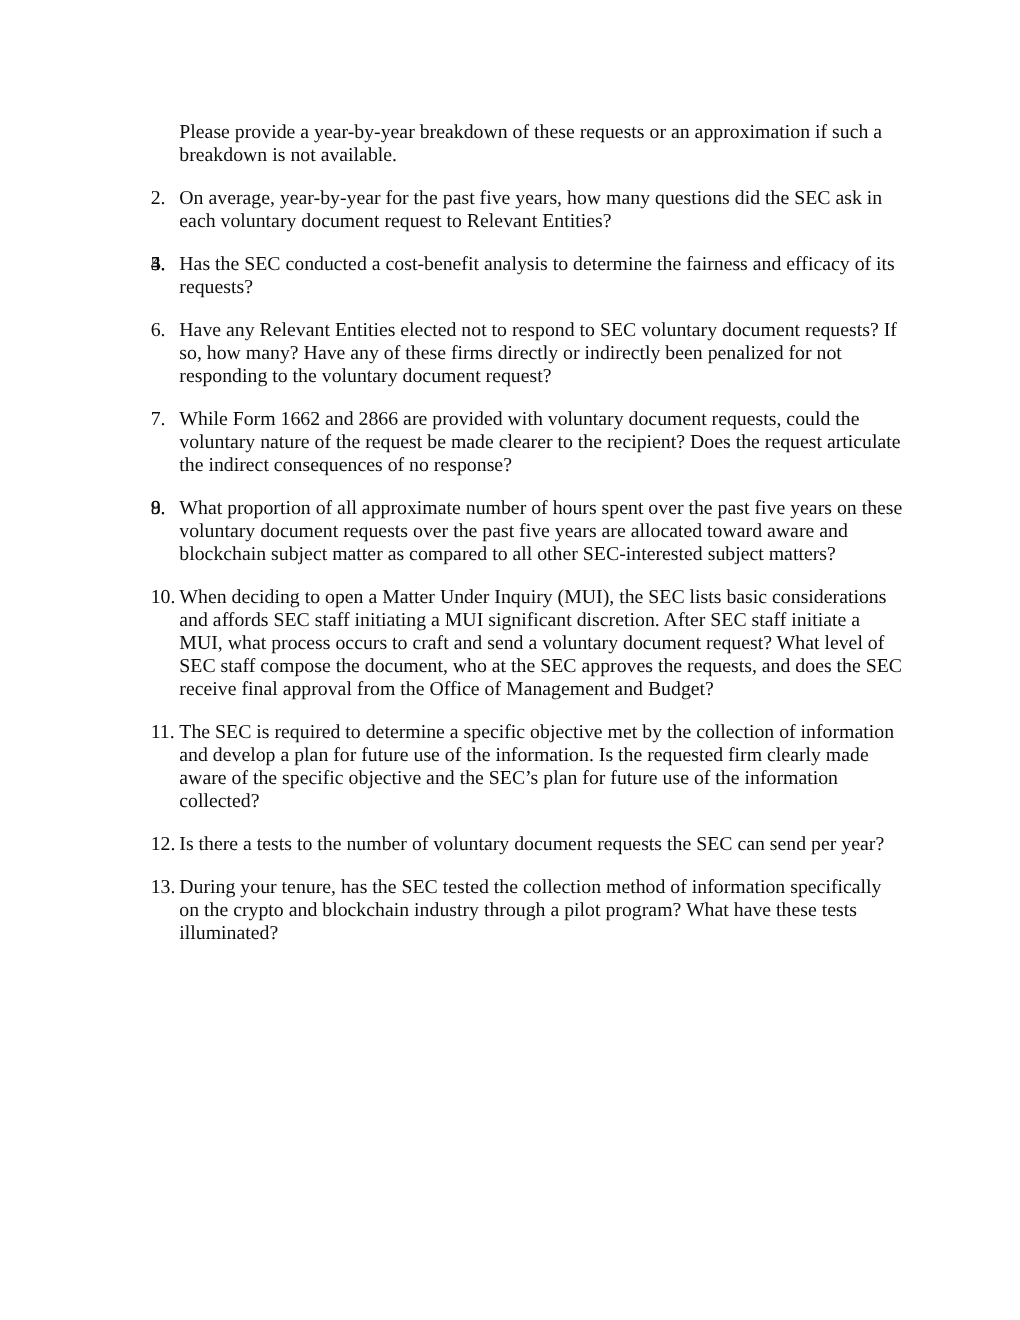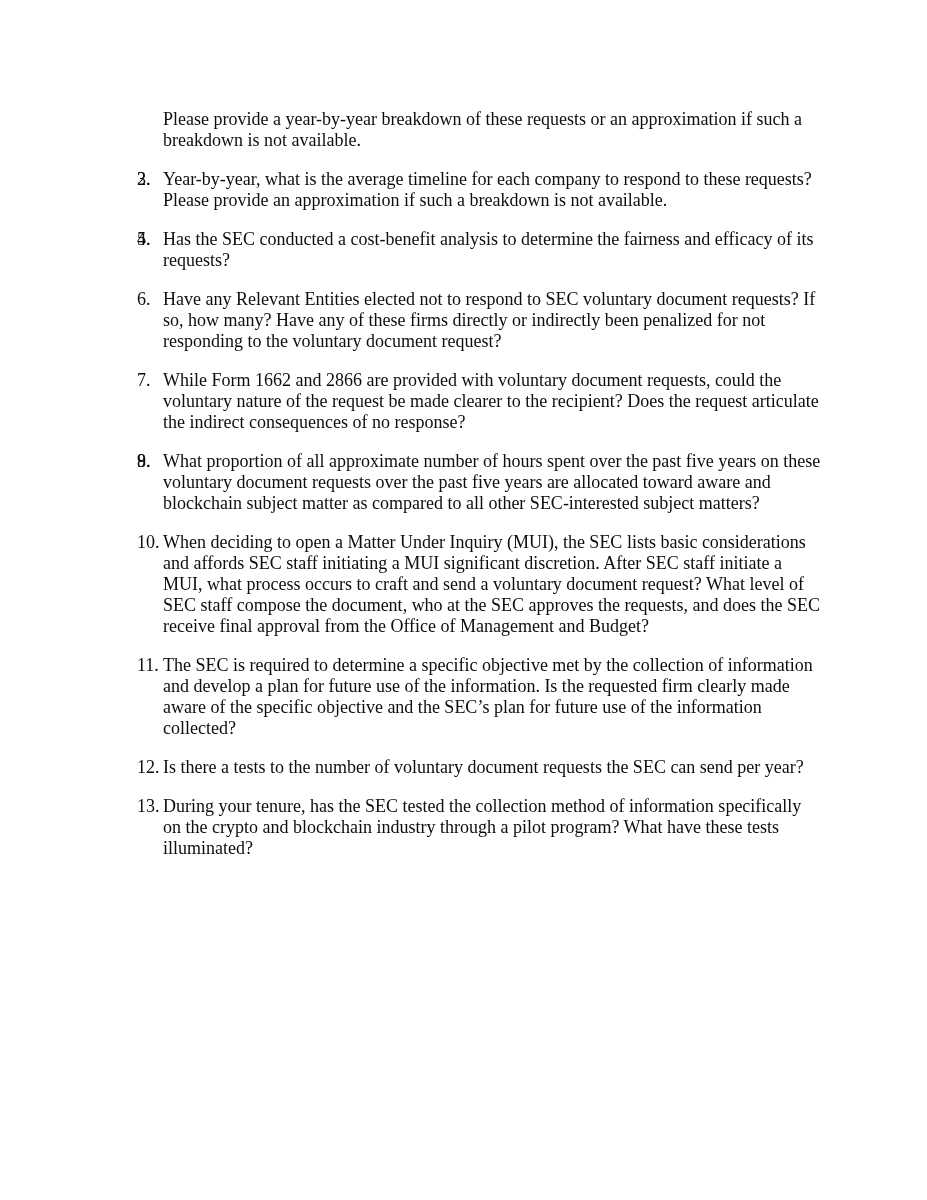--- a/index.html
+++ b/index.html
@@ -43,25 +43,25 @@
 </head>
 <body>
 
 <div class="page">
   <div class="content">
 
     <p class="intro-para">Please provide a year-by-year breakdown of these requests or an approximation if such a breakdown is not available.</p>
 
     <div class="q-item">
       <span class="q-num">2.</span>
+      <span>On average, year-by-year for the past five years, how many questions did the SEC ask in each voluntary document request to Relevant Entities?</span>
     </div>
 
     <div class="q-item">
       <span class="q-num">3.</span>
-      <span>Year-by-year, what is the average timeline for each company to respond to these requests? Please provide an approximation if such a breakdown is not available.</span>
     </div>
 
     <div class="q-item">
       <span class="q-num">4.</span>
     </div>
 
     <div class="q-item">
       <span class="q-num">5.</span>
       <span>Has the SEC conducted a cost-benefit analysis to determine the fairness and efficacy of its requests?</span>
     </div>

